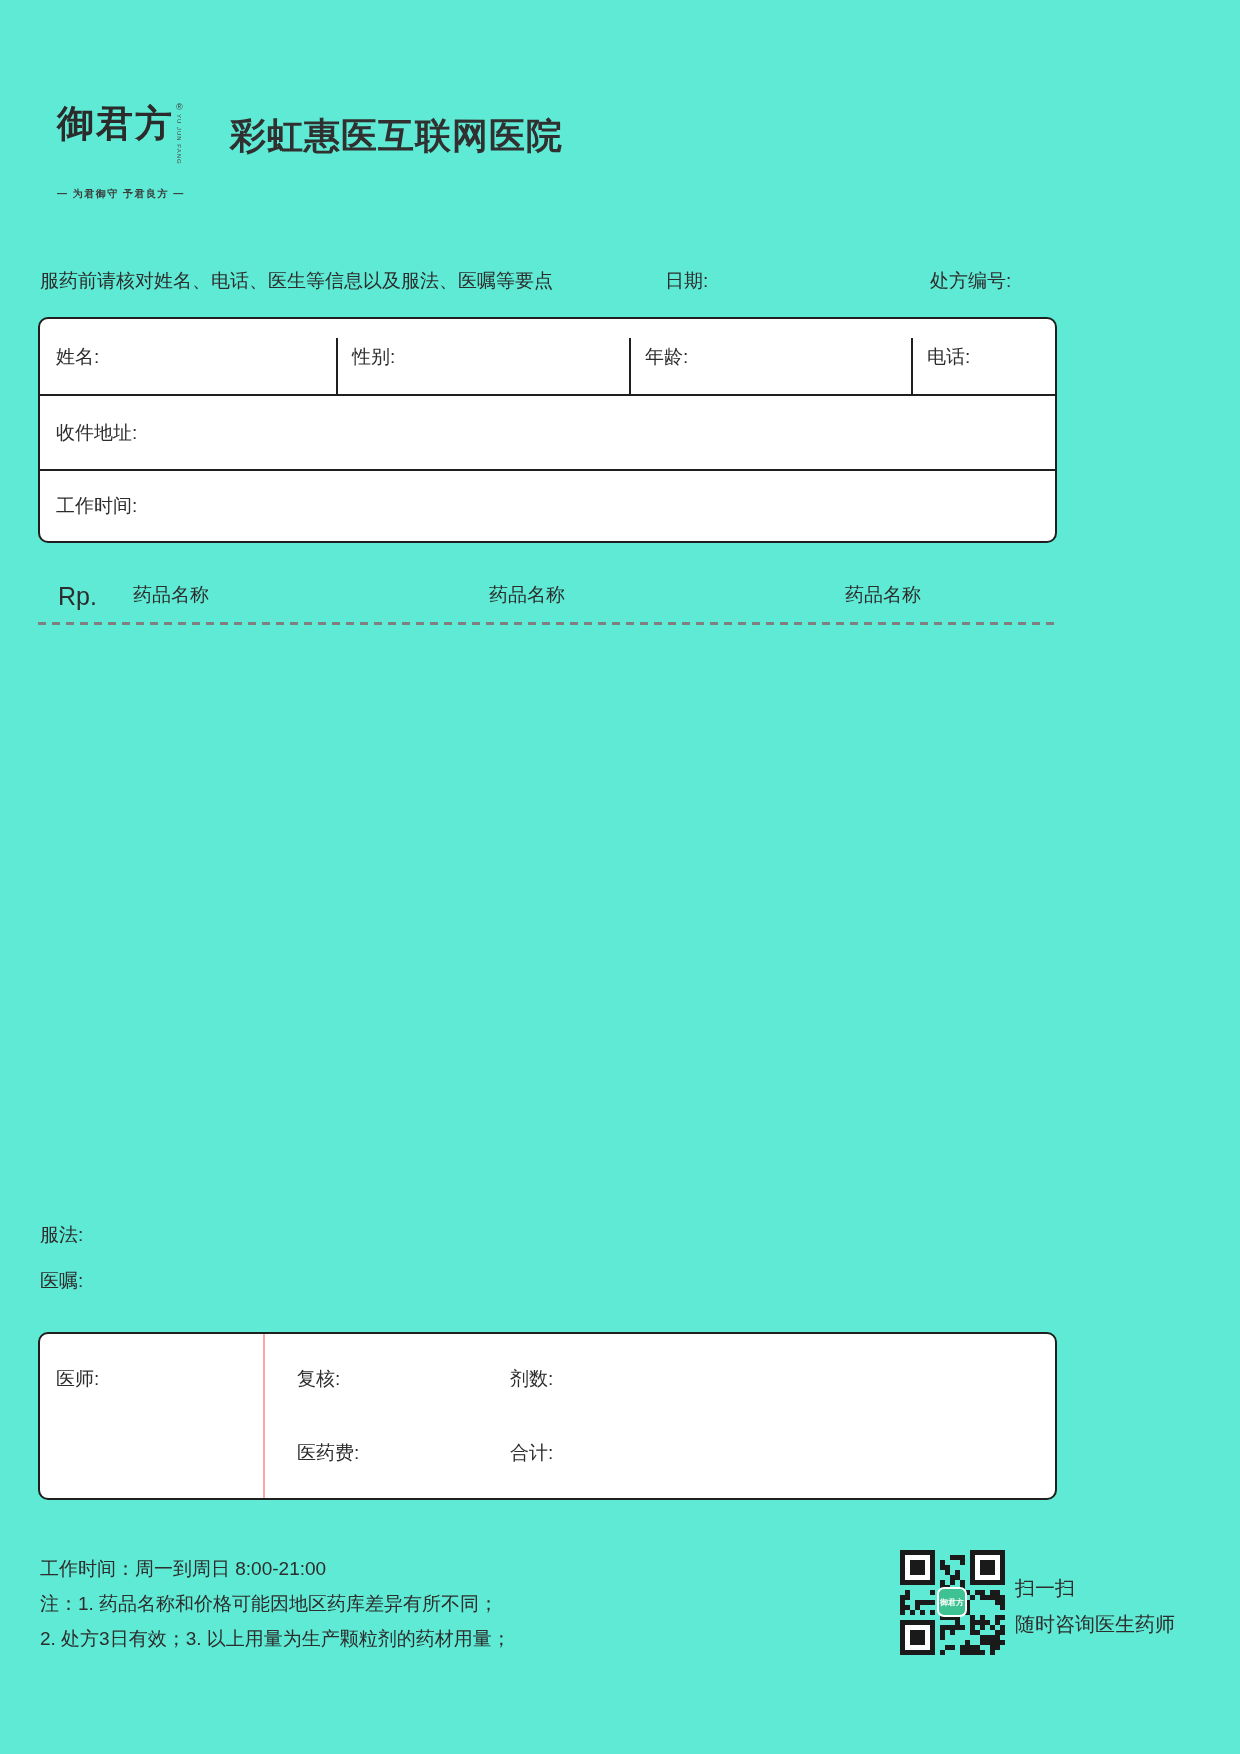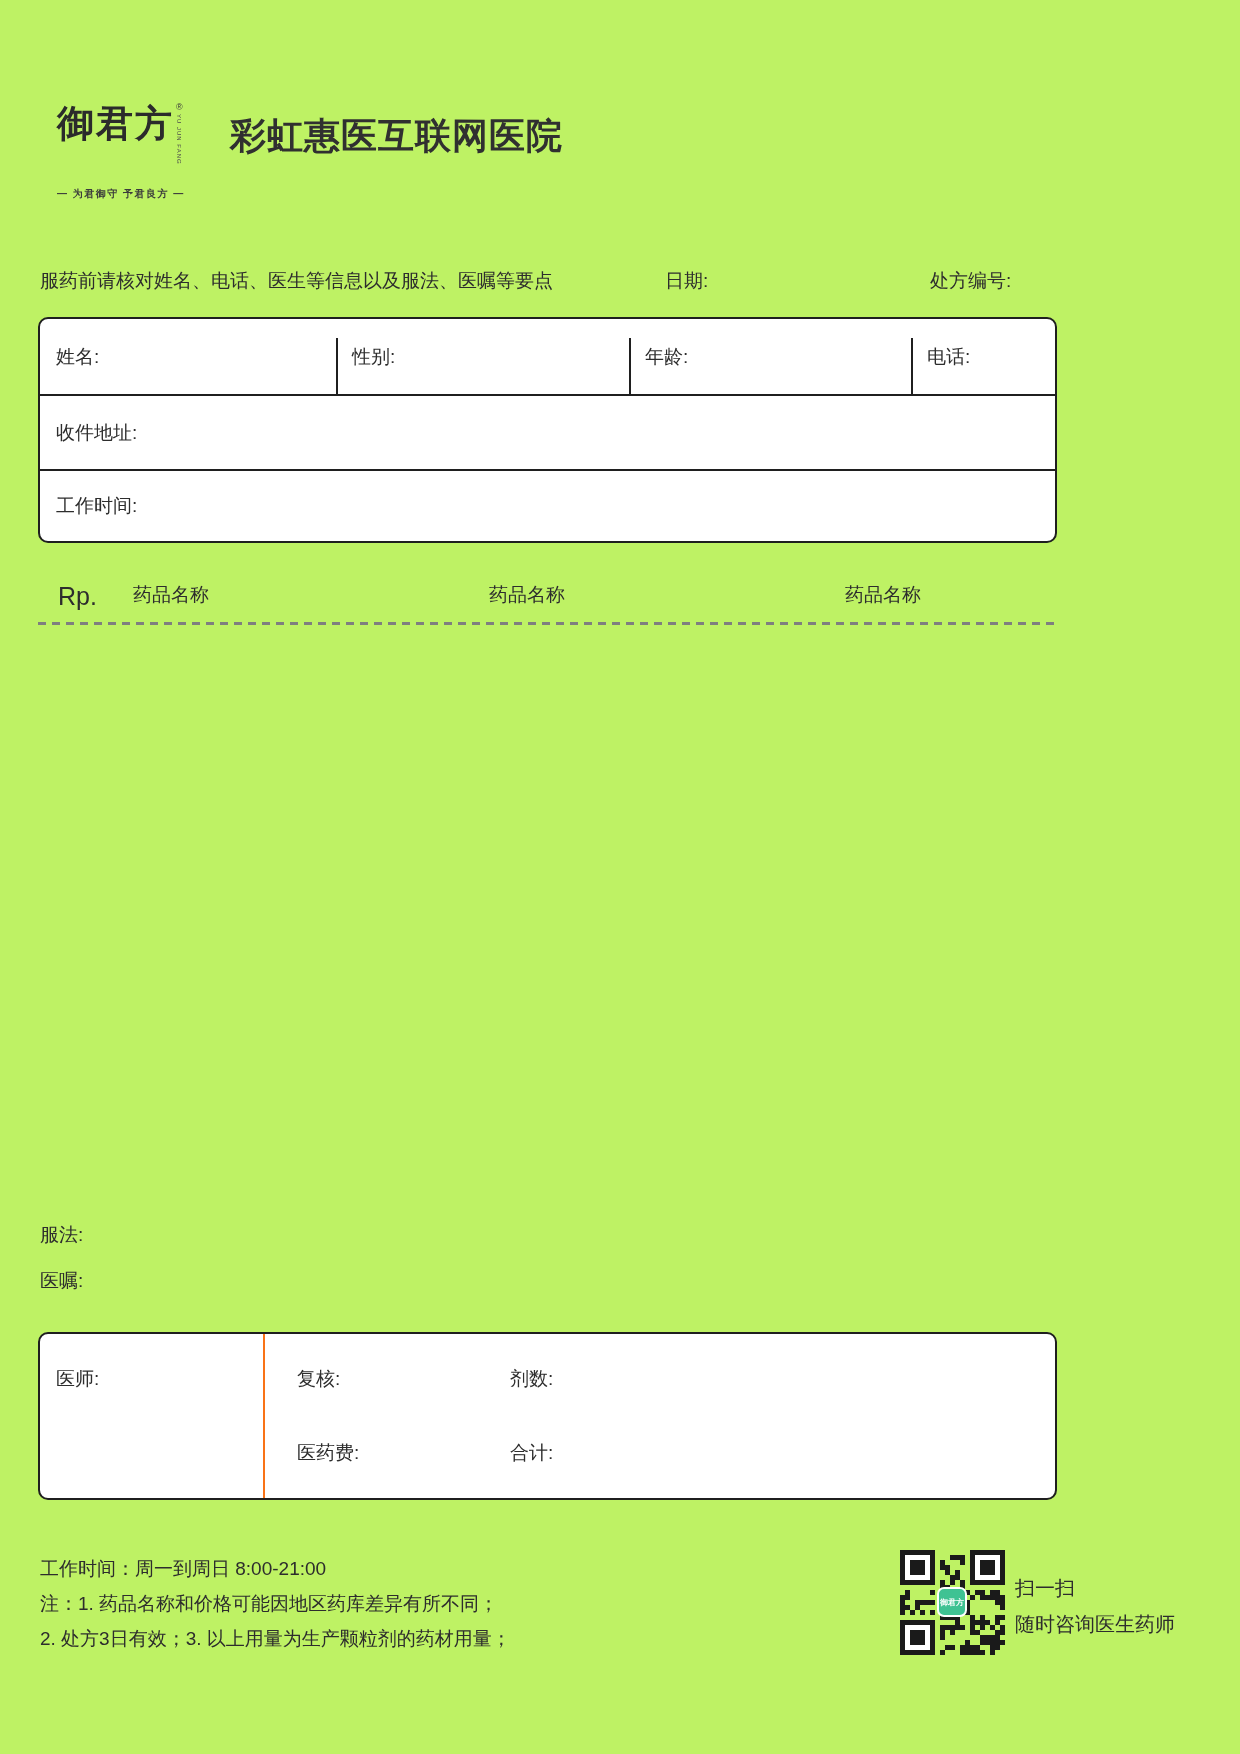--- a/index.html
+++ b/index.html
@@ -1,20 +1,20 @@
 <!DOCTYPE html>
 <html><head>
 <meta charset="utf-8">
 <style>
   * { margin:0; padding:0; box-sizing:border-box; }
   html,body { background:#ffffff; }
   .page {
     position:relative;
     width:1240px; height:1754px;
-    background:#bef264;
+    background:#5eead4;
     font-family:"Liberation Sans","DejaVu Sans",sans-serif;
     color:#2d2d2d;
     overflow:hidden;
   }
 
   
   .logo { position:absolute; left:57px; top:103px; width:128px; }
   .logo-main { display:flex; align-items:flex-start; }
   .logo-zh {
     font-family:"DejaVu Serif","Liberation Serif",serif;
@@ -77,21 +77,21 @@
   .method-label { position:absolute; left:40px; top:1222px; font-size:19px; color:#2d2d2d; }
   .advice-label { position:absolute; left:40px; top:1268px; font-size:19px; color:#2d2d2d; }
 
   
   .sign-box {
     position:absolute; left:38px; top:1332px; width:1019px; height:168px;
     border:2.5px solid #1f1f1f; border-radius:10px;
     display:flex; background:#fff;
   }
   .sign-left {
-    width:225px; border-right:2px solid #f97316;
+    width:225px; border-right:2px solid #fca5a5;
     padding:32px 0 0 16px;
   }
   .sign-right { flex:1; padding-top:32px; }
   .sign-row { display:flex; }
   .sign-row2 { margin-top:48px; }
   .sign-cell-a { width:245px; padding-left:32px; }
   .sign-label { font-size:19px; color:#2d2d2d; }
 
   
   .hours-line { position:absolute; left:40px; top:1556px; font-size:19px; color:#2d2d2d; }

